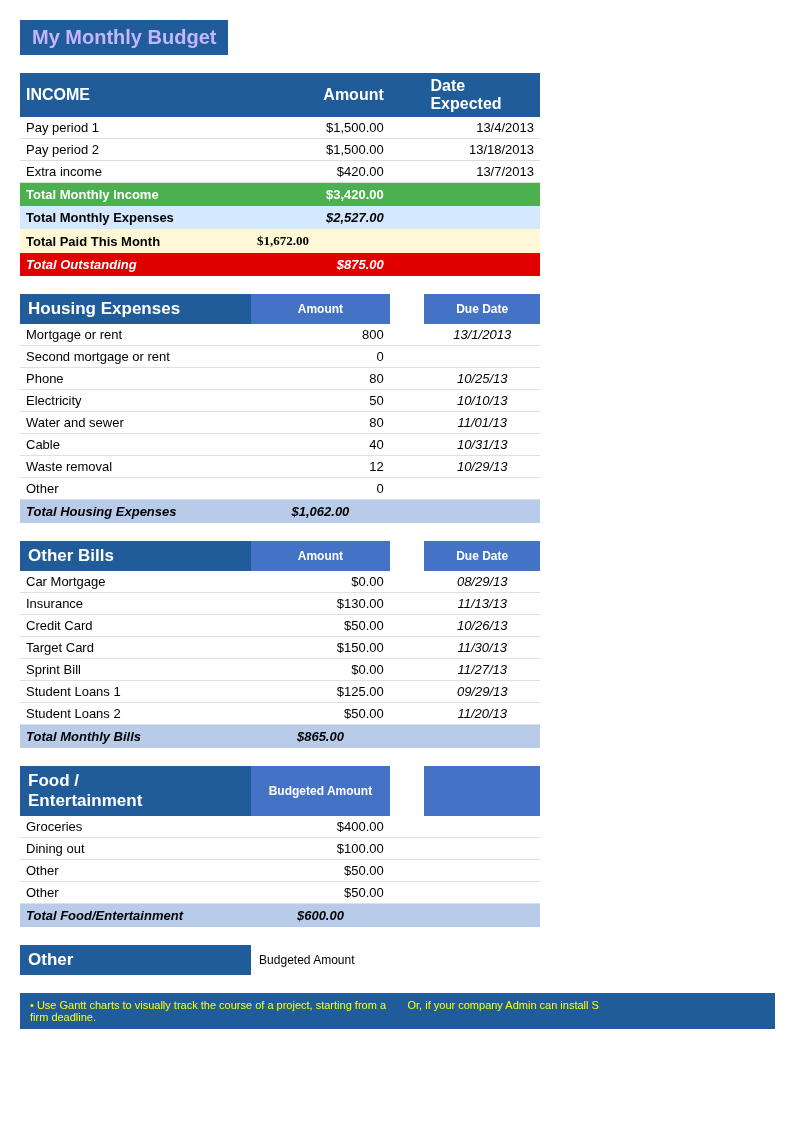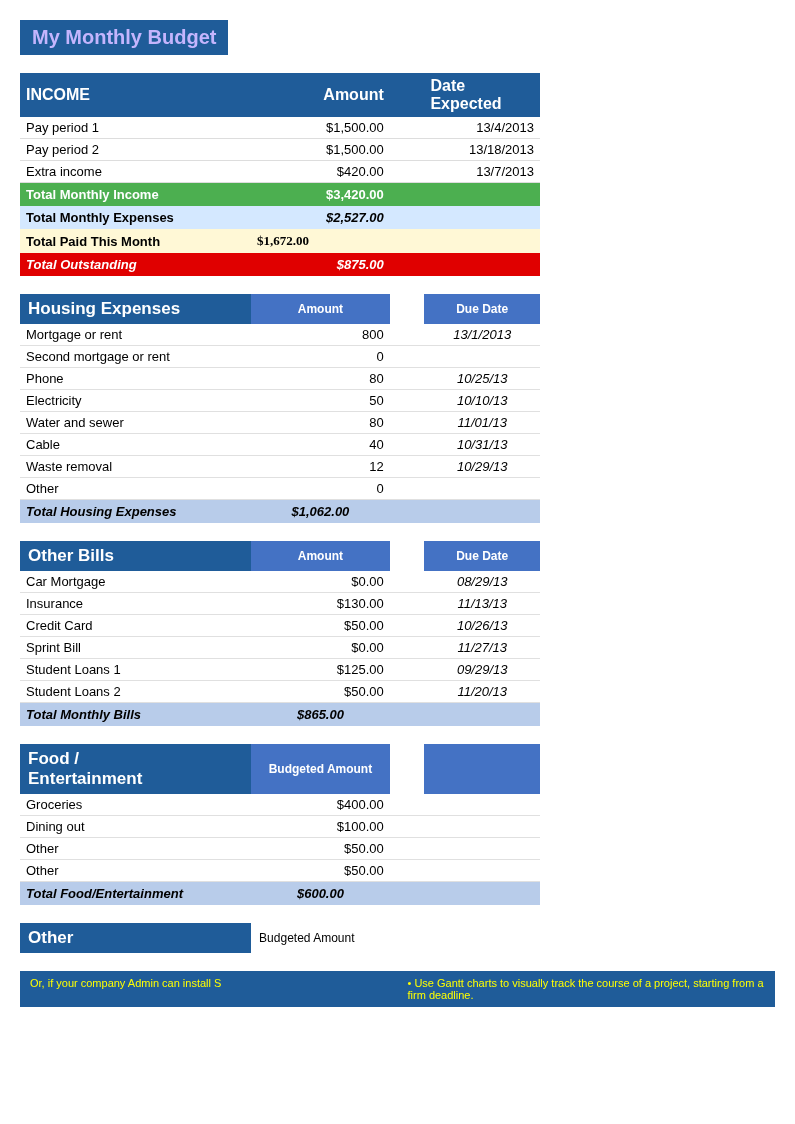--- a/index.html
+++ b/index.html
@@ -341,20 +341,26 @@
     <td>Insurance</td>
     <td>$130.00</td>
     <td></td>
     <td>11/13/13</td>
   </tr>
   <tr class="data-row">
     <td>Credit Card</td>
     <td>$50.00</td>
     <td></td>
     <td>10/26/13</td>
+  </tr>
+  <tr class="data-row">
+    <td>Target Card</td>
+    <td>$150.00</td>
+    <td></td>
+    <td>11/30/13</td>
   </tr>
   <tr class="data-row">
     <td>Sprint Bill</td>
     <td>$0.00</td>
     <td></td>
     <td>11/27/13</td>
   </tr>
   <tr class="data-row">
     <td>Student Loans 1</td>
     <td>$125.00</td>
@@ -438,18 +444,18 @@
     <td>Other</td>
     <td>Budgeted Amount</td>
     <td></td>
     <td></td>
   </tr>
 </tbody>
   </table>
 
 
 <div class="bottom-bar">
+  <span>•    Use Gantt charts to visually track the course of a project, starting from a firm deadline.</span>
   <span>Or, if your company Admin can install S</span>
-  <span>•    Use Gantt charts to visually track the course of a project, starting from a firm deadline.</span>
 </div>
 
 
 
 
 </body></html>

